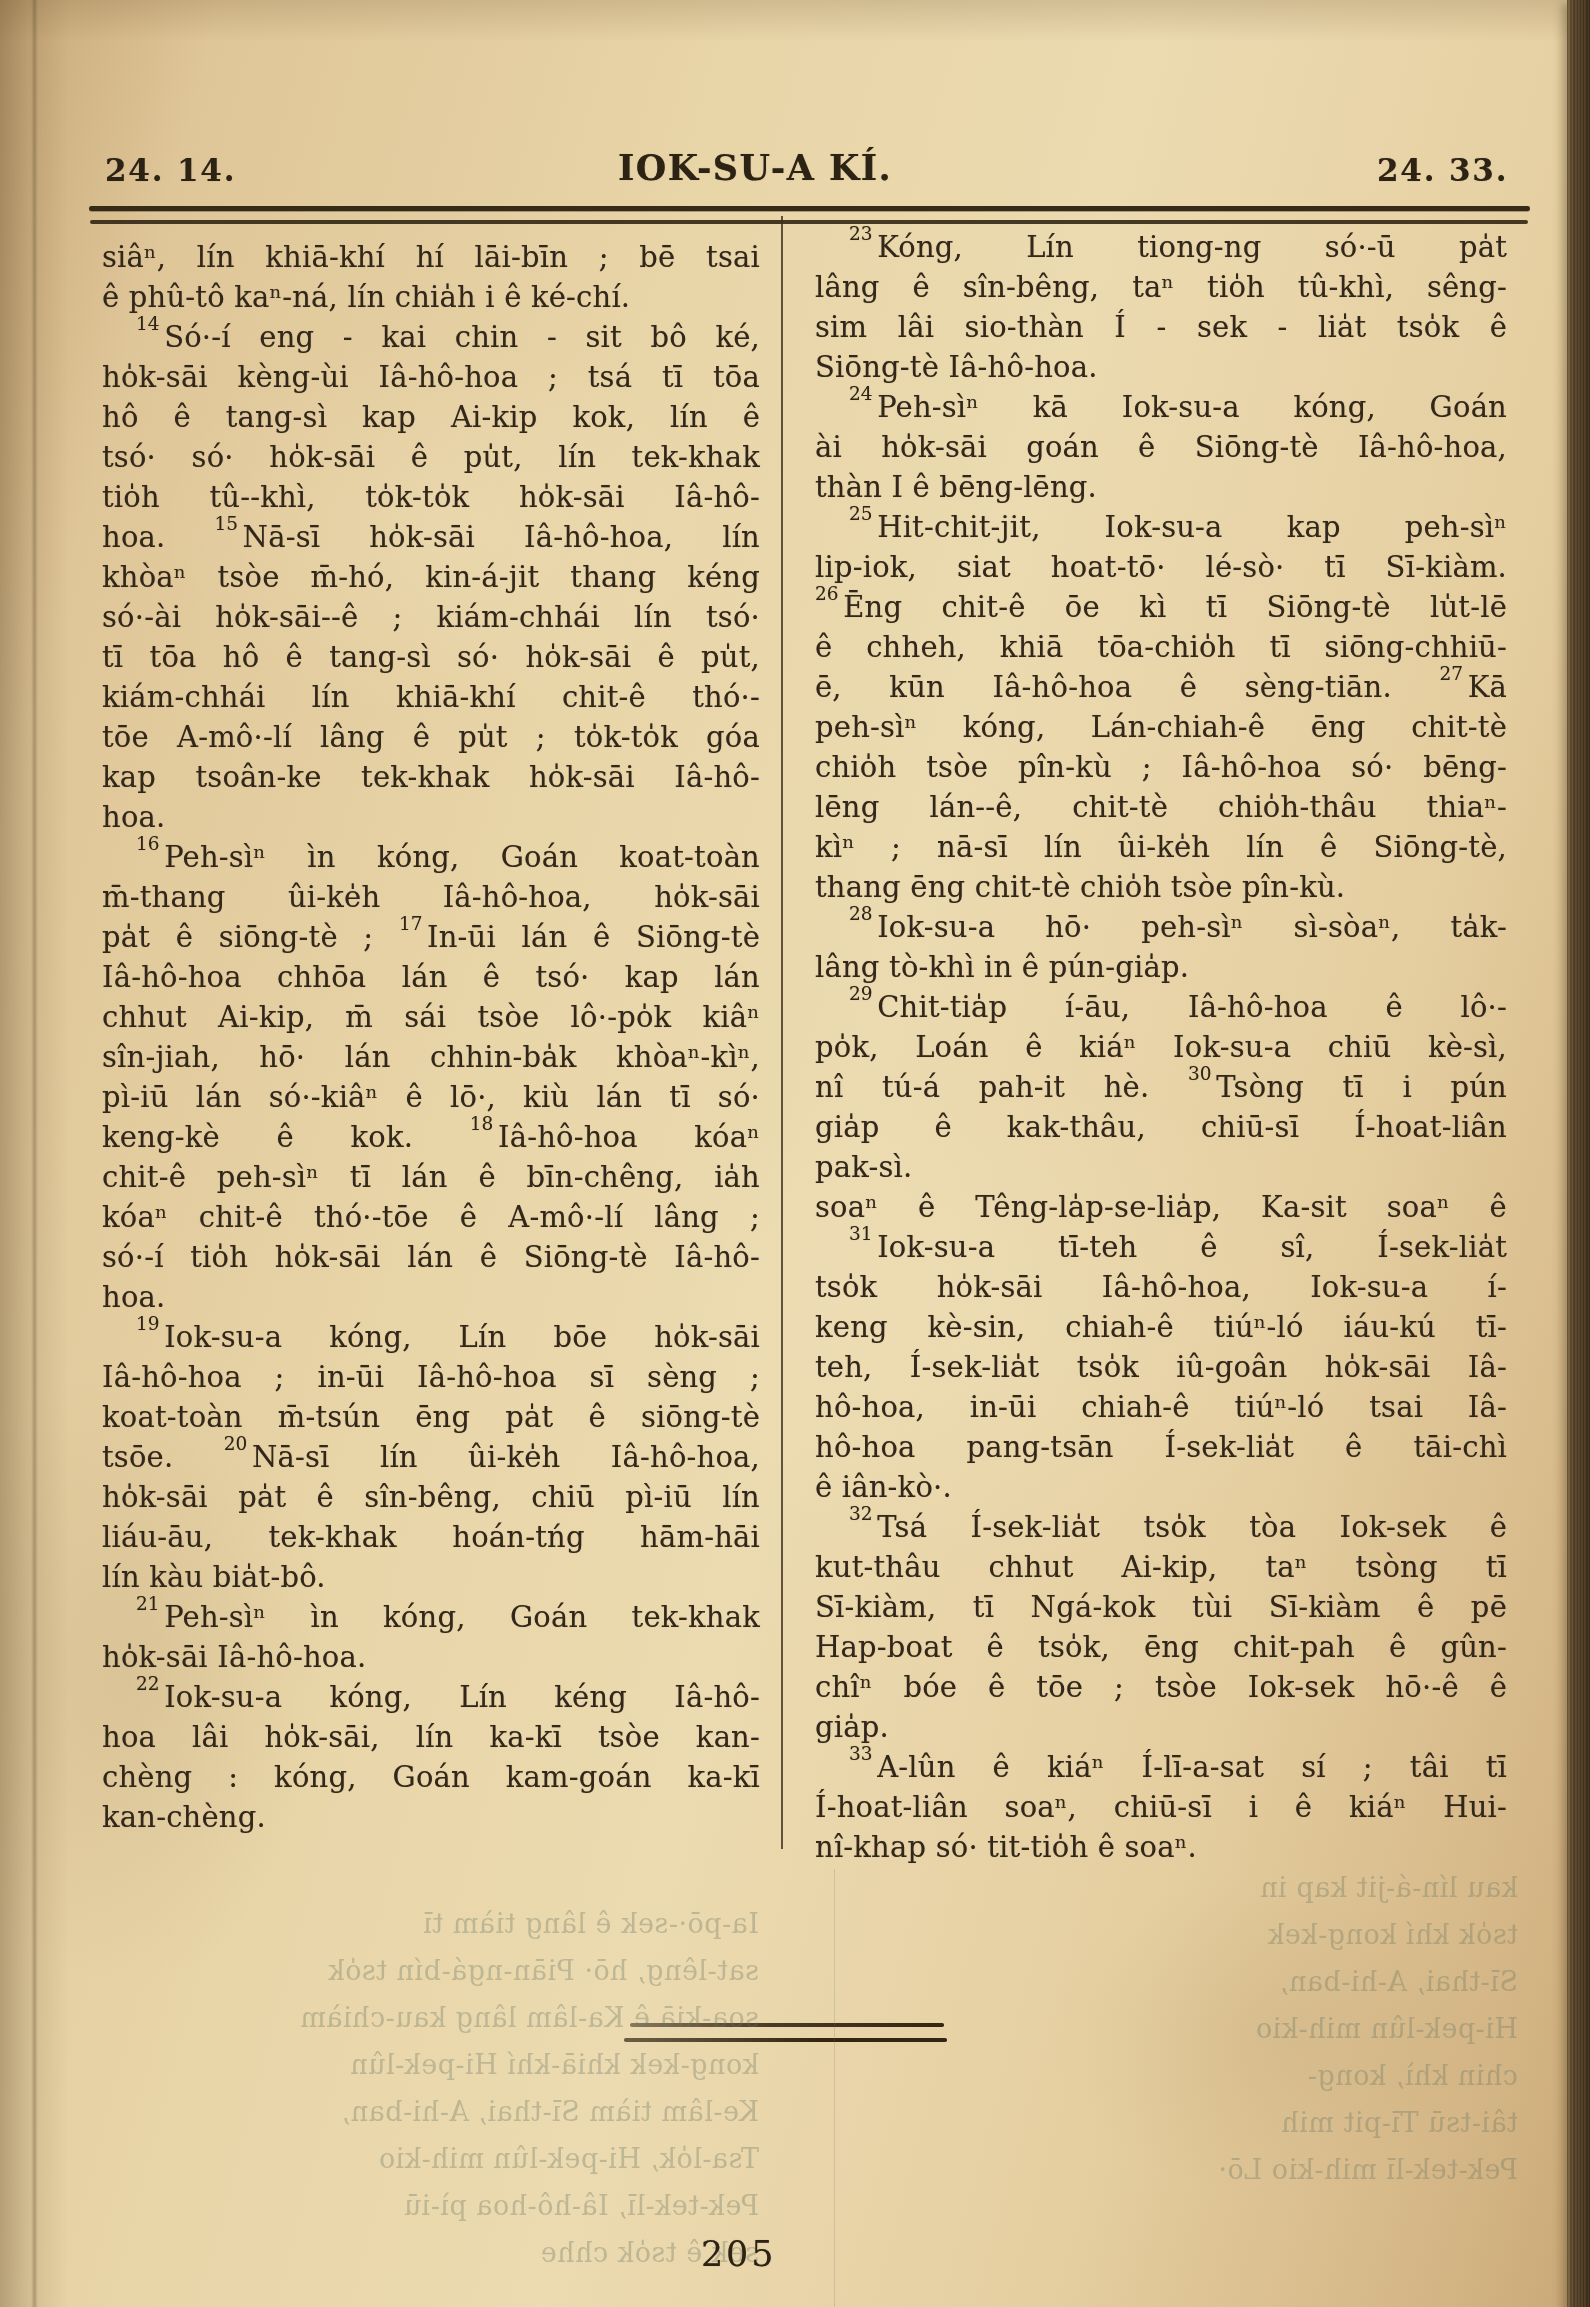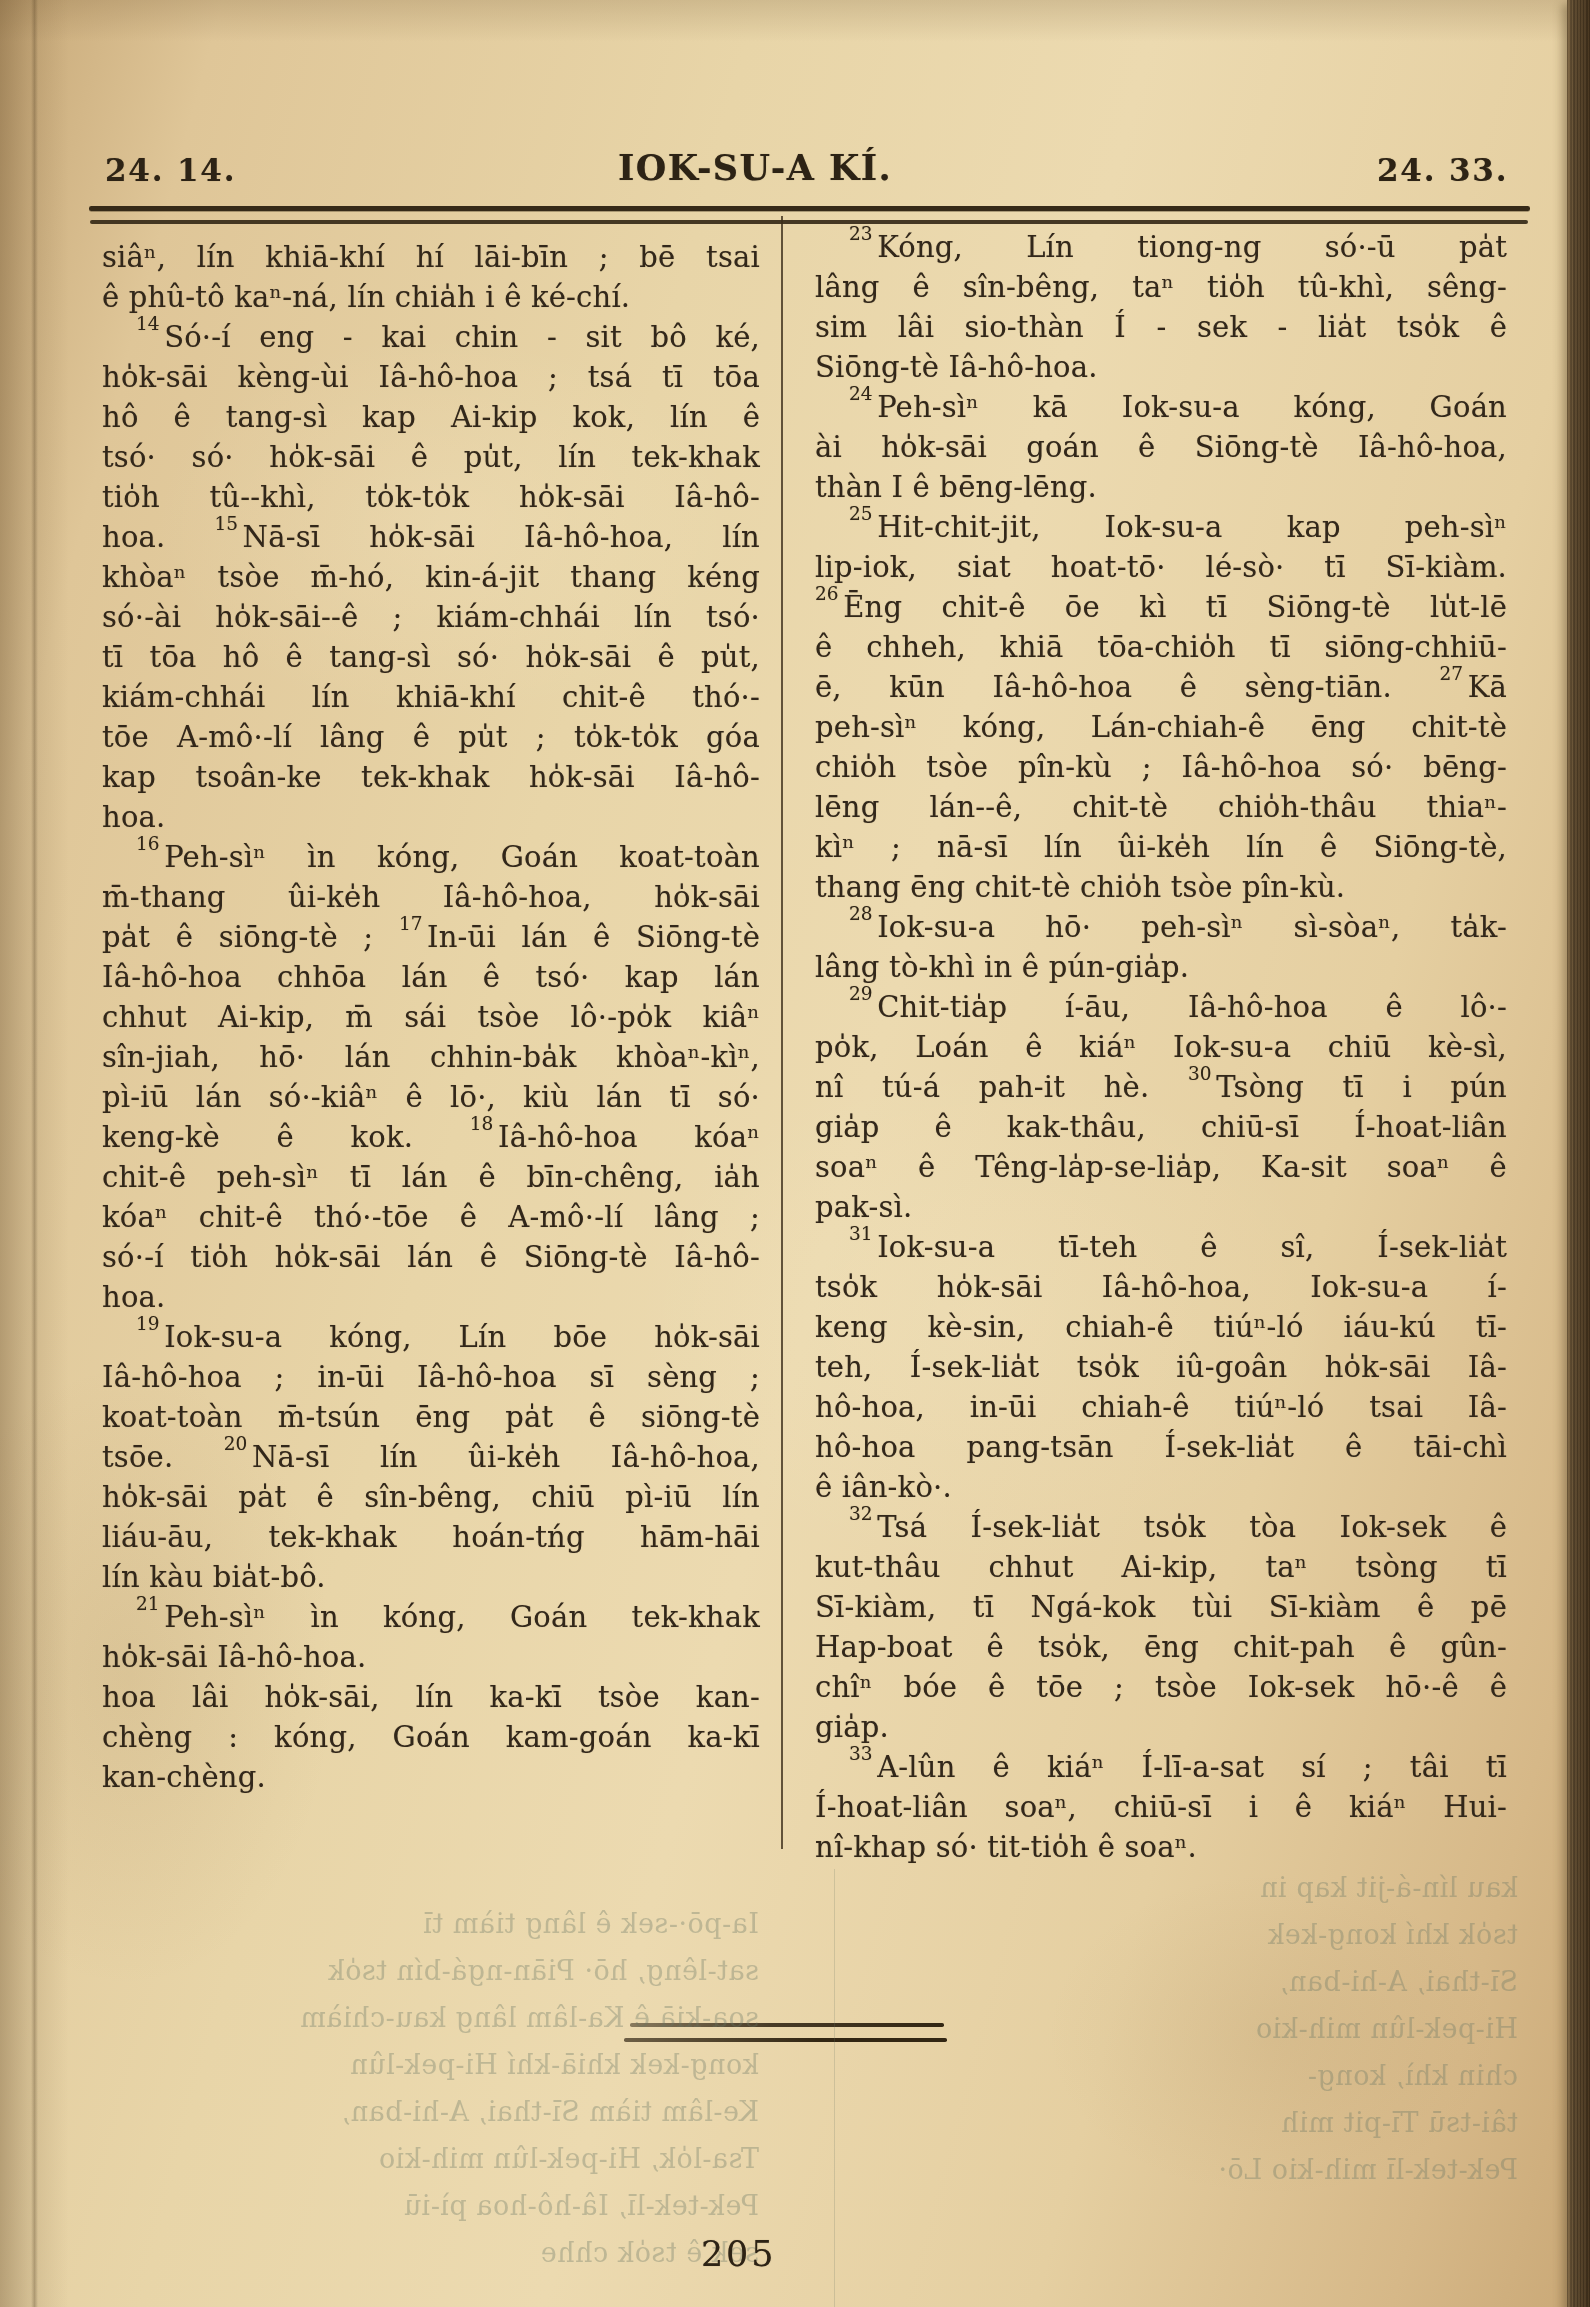--- a/index.html
+++ b/index.html
@@ -128,20 +128,21 @@
       <div class="line end">hoa.</div>
       <div class="line indent"><sup class="verse">19</sup>Iok-su-a kóng, Lín bōe ho̍k-sāi</div>
       <div class="line">Iâ-hô-hoa ; in-ūi Iâ-hô-hoa sī sèng ;</div>
       <div class="line">koat-toàn m̄-tsún ēng pa̍t ê siōng-tè</div>
       <div class="line">tsōe. <sup class="verse">20</sup>Nā-sī lín ûi-ke̍h Iâ-hô-hoa,</div>
       <div class="line">ho̍k-sāi pa̍t ê sîn-bêng, chiū pì-iū lín</div>
       <div class="line">liáu-āu, tek-khak hoán-tńg hām-hāi</div>
       <div class="line end">lín kàu bia̍t-bô.</div>
       <div class="line indent"><sup class="verse">21</sup>Peh-sìⁿ ìn kóng, Goán tek-khak</div>
       <div class="line end">ho̍k-sāi Iâ-hô-hoa.</div>
+      <div class="line indent"><sup class="verse">22</sup>Iok-su-a kóng, Lín kéng Iâ-hô-</div>
       <div class="line">hoa lâi ho̍k-sāi, lín ka-kī tsòe kan-</div>
       <div class="line">chèng : kóng, Goán kam-goán ka-kī</div>
       <div class="line end">kan-chèng.</div>
     </div>
   <div id="col-right" class="col">
       <div class="line indent"><sup class="verse">23</sup>Kóng, Lín tiong-ng só·-ū pa̍t</div>
       <div class="line">lâng ê sîn-bêng, taⁿ tio̍h tû-khì, sêng-</div>
       <div class="line">sim lâi sio-thàn Í - sek - lia̍t tso̍k ê</div>
       <div class="line end">Siōng-tè Iâ-hô-hoa.</div>
       <div class="line indent"><sup class="verse">24</sup>Peh-sìⁿ kā Iok-su-a kóng, Goán</div>
@@ -156,22 +157,22 @@
       <div class="line">chio̍h tsòe pîn-kù ; Iâ-hô-hoa só· bēng-</div>
       <div class="line">lēng lán--ê, chit-tè chio̍h-thâu thiaⁿ-</div>
       <div class="line">kìⁿ ; nā-sī lín ûi-ke̍h lín ê Siōng-tè,</div>
       <div class="line end">thang ēng chit-tè chio̍h tsòe pîn-kù.</div>
       <div class="line indent"><sup class="verse">28</sup>Iok-su-a hō· peh-sìⁿ sì-sòaⁿ, ta̍k-</div>
       <div class="line end">lâng tò-khì in ê pún-gia̍p.</div>
       <div class="line indent"><sup class="verse">29</sup>Chit-tia̍p í-āu, Iâ-hô-hoa ê lô·-</div>
       <div class="line">po̍k, Loán ê kiáⁿ Iok-su-a chiū kè-sì,</div>
       <div class="line">nî tú-á pah-it hè. <sup class="verse">30</sup>Tsòng tī i pún</div>
       <div class="line">gia̍p ê kak-thâu, chiū-sī Í-hoat-liân</div>
+      <div class="line end">pak-sì.</div>
       <div class="line">soaⁿ ê Têng-la̍p-se-lia̍p, Ka-sit soaⁿ ê</div>
-      <div class="line end">pak-sì.</div>
       <div class="line indent"><sup class="verse">31</sup>Iok-su-a tī-teh ê sî, Í-sek-lia̍t</div>
       <div class="line">tso̍k ho̍k-sāi Iâ-hô-hoa, Iok-su-a í-</div>
       <div class="line">keng kè-sin, chiah-ê tiúⁿ-ló iáu-kú tī-</div>
       <div class="line">teh, Í-sek-lia̍t tso̍k iû-goân ho̍k-sāi Iâ-</div>
       <div class="line">hô-hoa, in-ūi chiah-ê tiúⁿ-ló tsai Iâ-</div>
       <div class="line">hô-hoa pang-tsān Í-sek-lia̍t ê tāi-chì</div>
       <div class="line end">ê iân-kò·.</div>
       <div class="line indent"><sup class="verse">32</sup>Tsá Í-sek-lia̍t tso̍k tòa Iok-sek ê</div>
       <div class="line">kut-thâu chhut Ai-kip, taⁿ tsòng tī</div>
       <div class="line">Sī-kiàm, tī Ngá-kok tùi Sī-kiàm ê pē</div>

